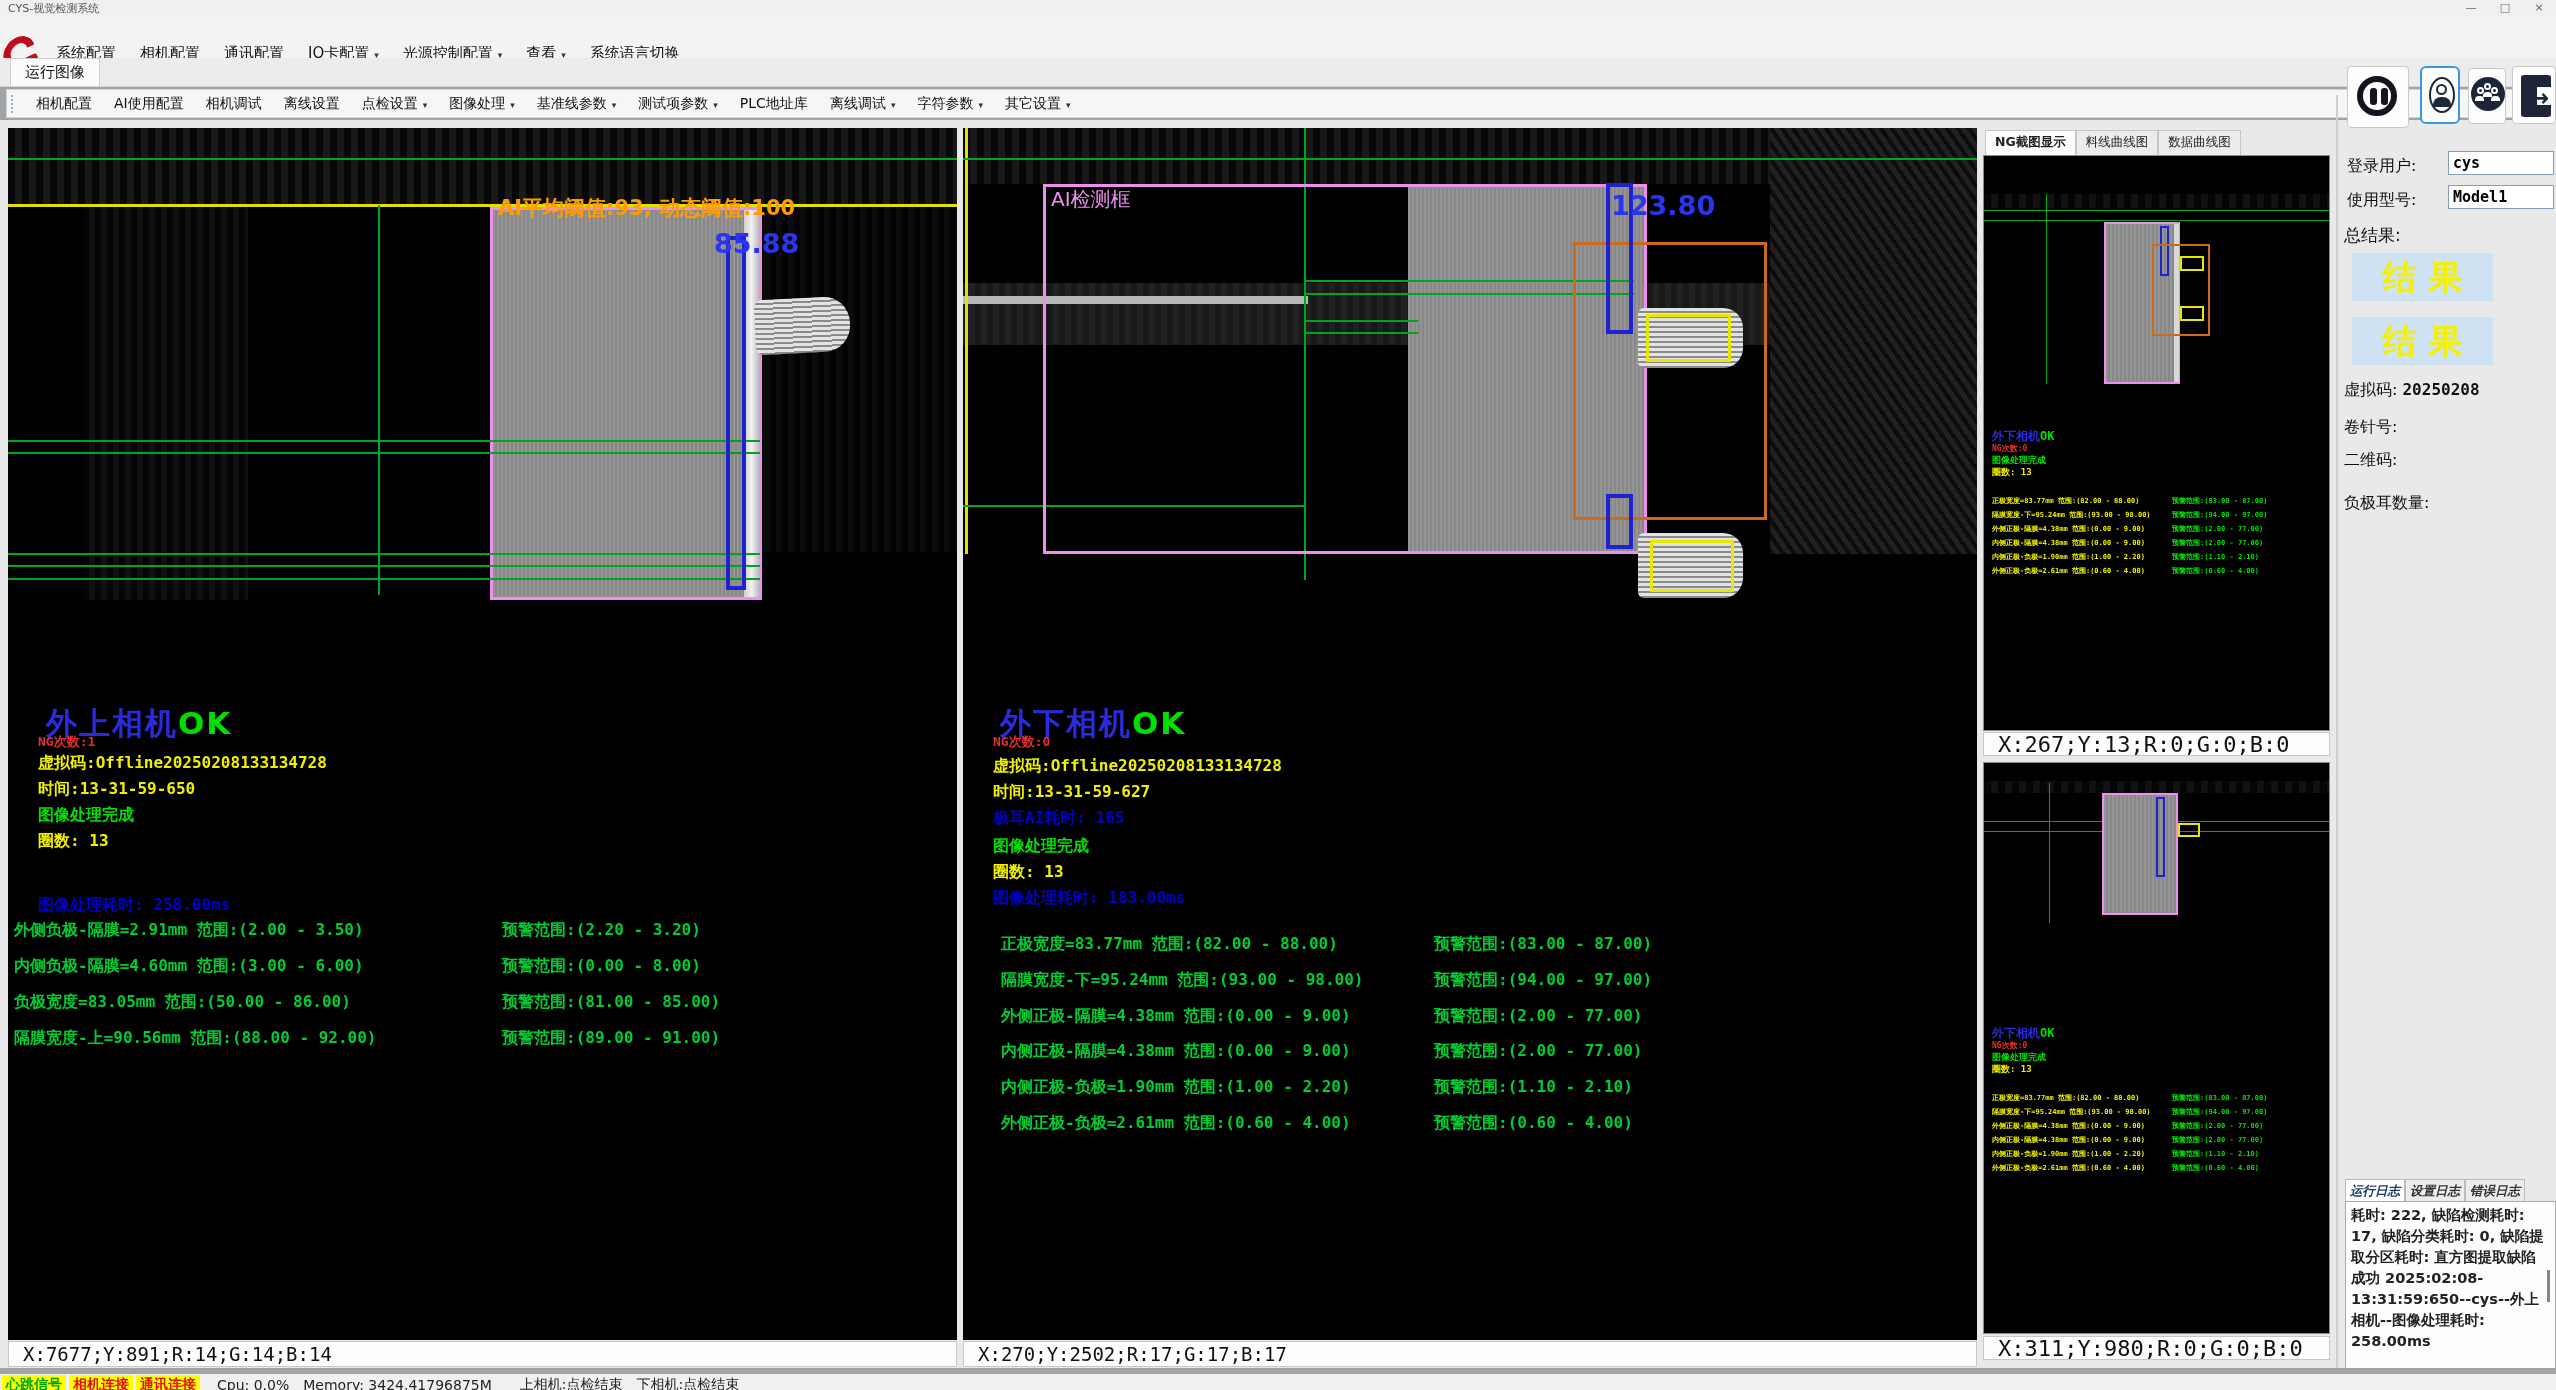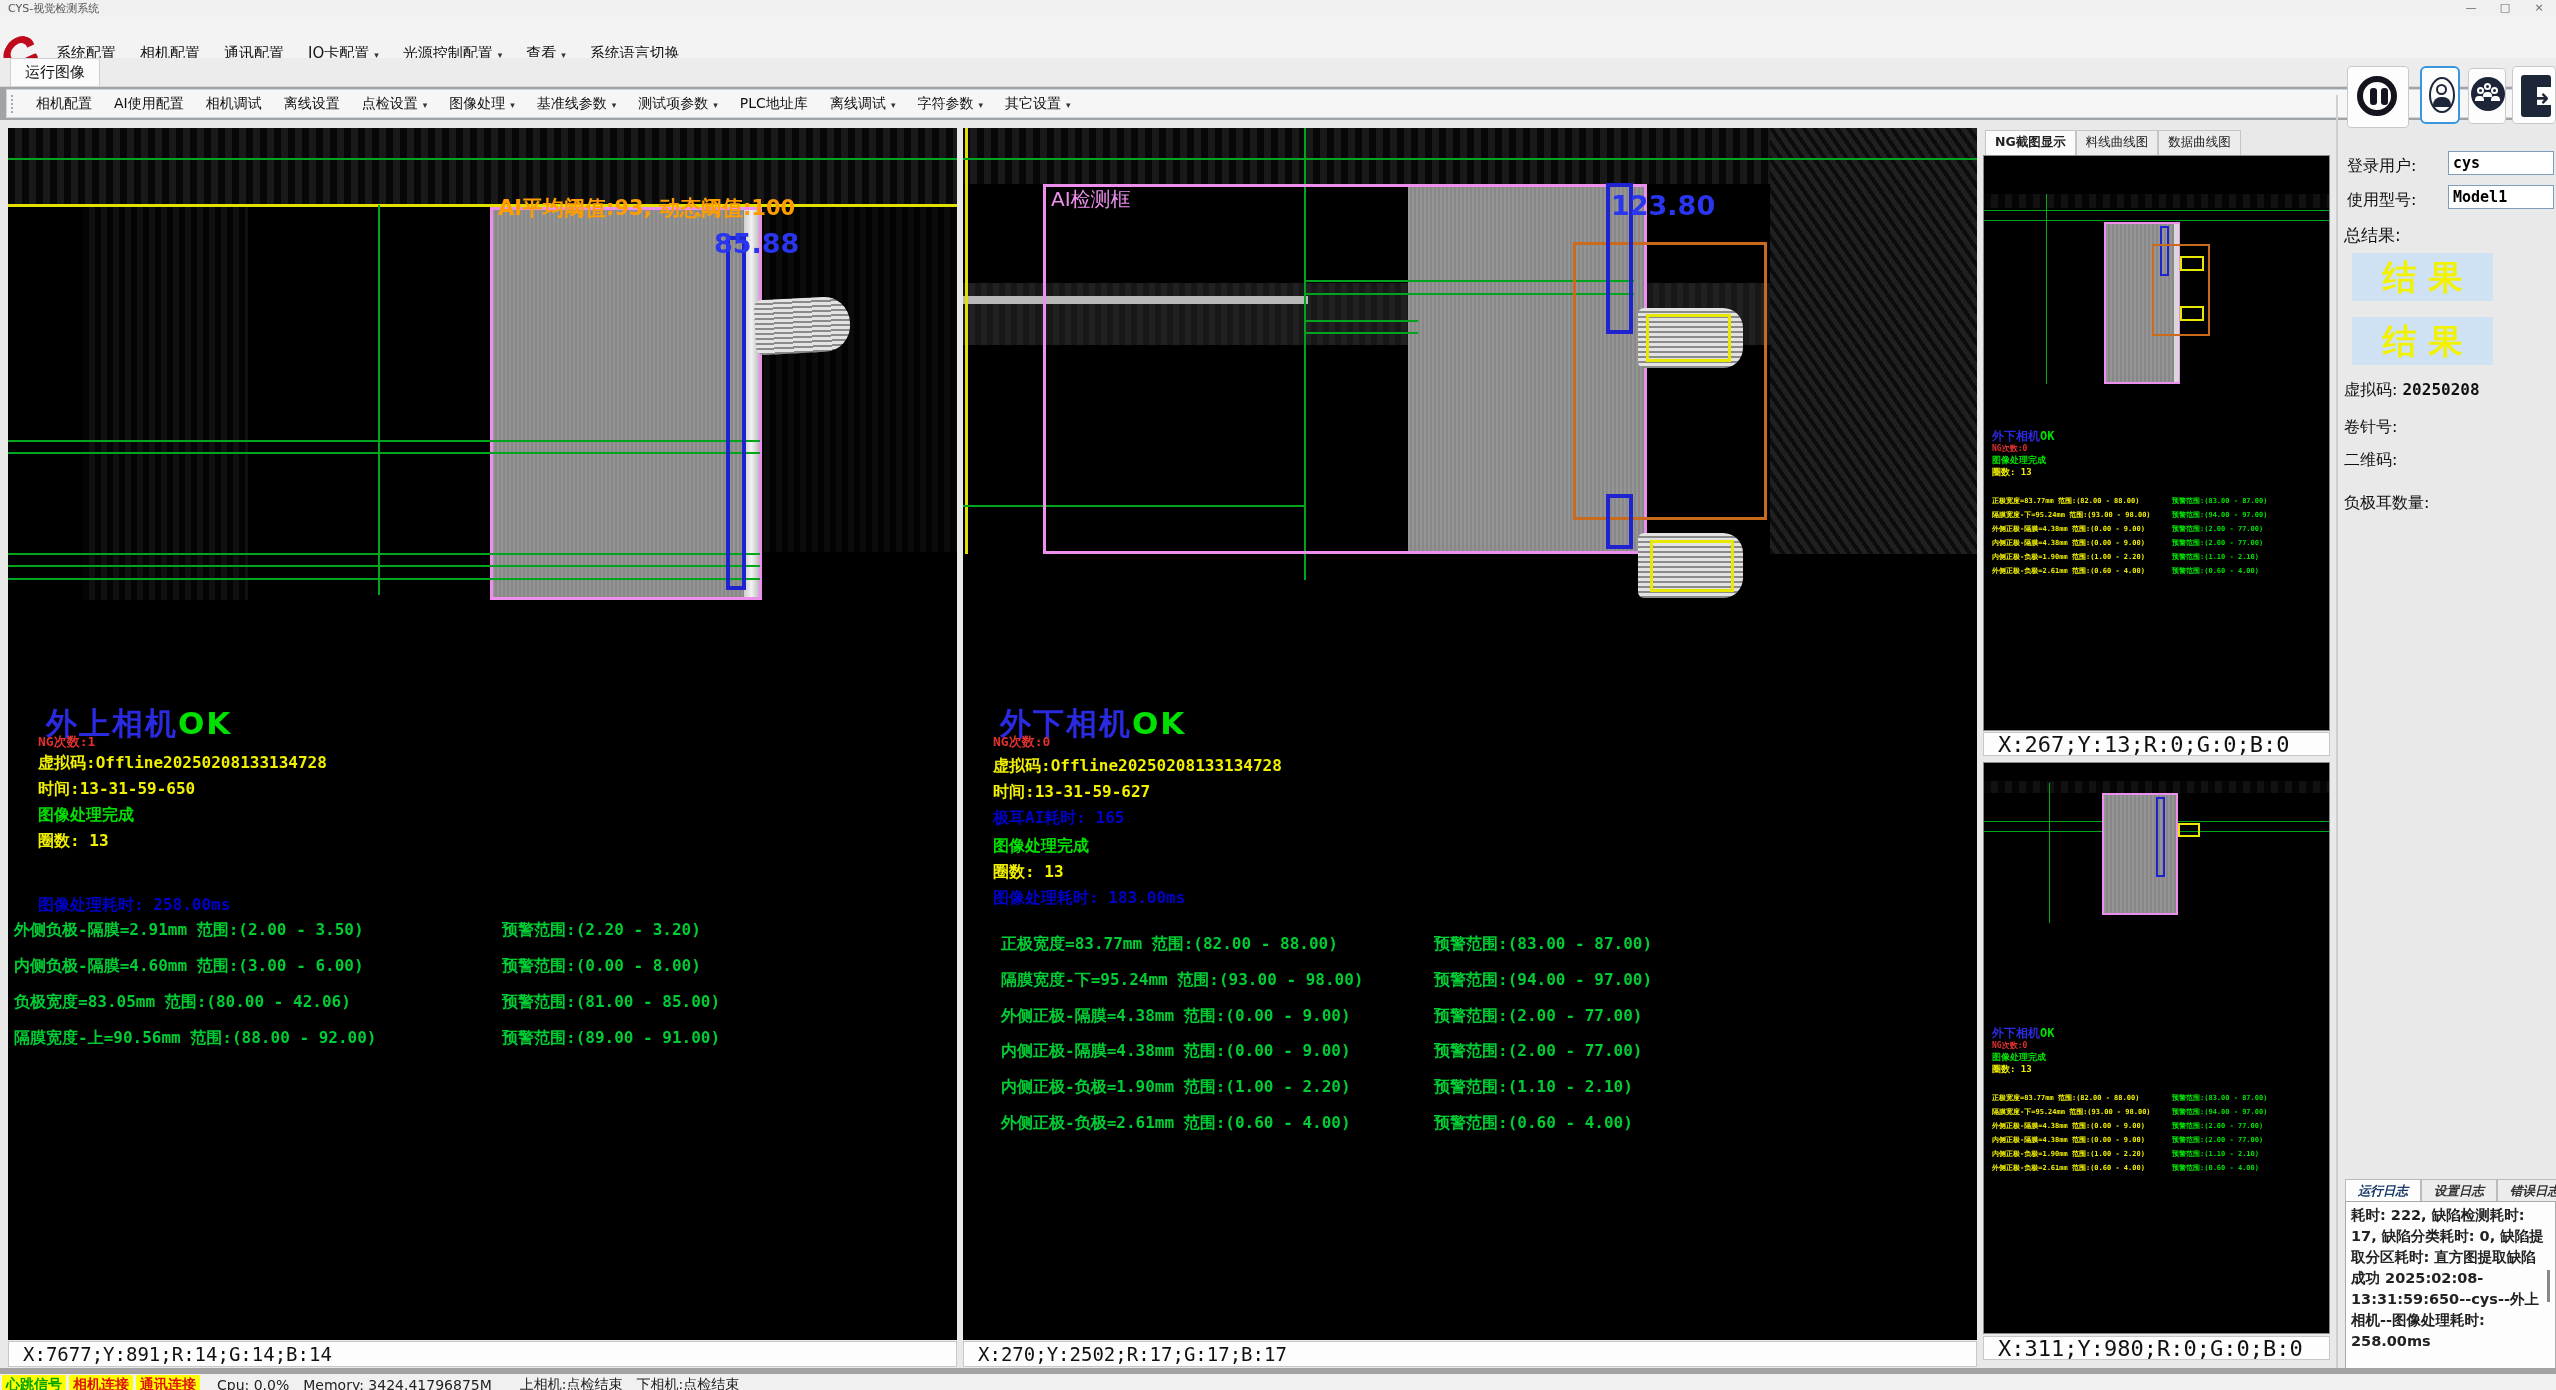--- a/index.html
+++ b/index.html
@@ -68,21 +68,21 @@
   .gp{position:absolute;border:2px solid #fff;border-radius:50%;width:7px;height:7px;box-sizing:border-box;}
   .gb{position:absolute;background:#fff;width:9px;height:5px;border-radius:4px 4px 0 0;}
   .door{left:8px;top:8px;width:30px;height:42px;background:#1d2538;border-radius:3px;}
   .door-gap{left:24px;top:20px;width:14px;height:18px;background:#fdfdfd;}
   .door-arrow{left:16px;top:17px;color:#1d2538;font-size:24px;font-weight:bold;}
   .fieldlabel{font-size:16px;color:#111;white-space:nowrap;}
   .fieldinput{position:absolute;width:106px;height:24px;border:1px solid #7f9db9;font-size:15px;font-weight:bold;padding:1px 4px;box-sizing:border-box;font-family:"DejaVu Sans Mono","DejaVu Sans",monospace;}
   .resultbox{left:2352px;width:141px;height:48px;background:#cfe2f3;color:#f2f200;font-size:34px;font-weight:bold;text-align:center;line-height:48px;letter-spacing:12px;text-indent:12px;overflow:hidden;}
   
   .logtabs{left:2345px;top:1179px;display:flex;font-size:12.5px;}
-  .logtab{padding:3px 12px;border:1px solid #bbb;border-bottom:none;background:#ececec;font-style:italic;font-weight:bold;color:#333;white-space:nowrap;}
+  .logtab{padding:3px 4px;border:1px solid #bbb;border-bottom:none;background:#ececec;font-style:italic;font-weight:bold;color:#333;white-space:nowrap;}
   .logtab.sel{background:#fdfdfd;color:#1a3a6a;}
   .logbody{left:2345px;top:1201px;width:211px;height:187px;background:#fdfdfd;border:1px solid #aaa;box-sizing:border-box;font-size:14.5px;font-weight:bold;color:#222;line-height:1.45;padding:3px 10px 3px 5px;overflow:hidden;}
   .logscroll{left:2547px;top:1270px;width:3px;height:32px;background:#888;}
   
   .statusbar{left:0;top:1368px;width:2556px;height:22px;background:#f0f0f0;border-top:6px solid #a3a3a3;display:flex;align-items:center;font-size:14px;color:#222;}
   .st-pill{padding:1px 4px;margin-right:3px;background:#ffff00;font-weight:bold;white-space:nowrap;}
   .st-green{color:#00a200;} .st-red{color:#e01010;}
   .st-text{margin-left:14px;white-space:nowrap;}
 </style>
 </head>
@@ -156,21 +156,21 @@
     </div>
     <div class="abs tinyline t-red" style="left:30px;top:605px;font-size:13px;">NG次数:1</div>
     <div class="abs caminfo-line t-yellow" style="left:30px;top:625px;">虚拟码:Offline20250208133134728</div>
     <div class="abs caminfo-line t-yellow" style="left:30px;top:651px;">时间:13-31-59-650</div>
     <div class="abs caminfo-line t-green" style="left:30px;top:677px;">图像处理完成</div>
     <div class="abs caminfo-line t-yellow" style="left:30px;top:703px;">圈数: 13</div>
     <div class="abs caminfo-line t-dblue" style="left:30px;top:767px;">图像处理耗时: 258.00ms</div>
 
     <div class="meas-row" style="left:6px;top:792px;"><span>外侧负极-隔膜=2.91mm 范围:(2.00 - 3.50)</span><span class="abs" style="left:488px;">预警范围:(2.20 - 3.20)</span></div>
     <div class="meas-row" style="left:6px;top:828px;"><span>内侧负极-隔膜=4.60mm 范围:(3.00 - 6.00)</span><span class="abs" style="left:488px;">预警范围:(0.00 - 8.00)</span></div>
-    <div class="meas-row" style="left:6px;top:864px;"><span>负极宽度=83.05mm 范围:(80.00 - 42.06)</span><span class="abs" style="left:488px;">预警范围:(81.00 - 85.00)</span></div>
+    <div class="meas-row" style="left:6px;top:864px;"><span>负极宽度=83.05mm 范围:(50.00 - 86.00)</span><span class="abs" style="left:488px;">预警范围:(81.00 - 85.00)</span></div>
     <div class="meas-row" style="left:6px;top:900px;"><span>隔膜宽度-上=90.56mm 范围:(88.00 - 92.00)</span><span class="abs" style="left:488px;">预警范围:(89.00 - 91.00)</span></div>
   </div>
   <div class="abs coordbar" style="left:8px;top:1341px;width:949px;">X:7677;Y:891;R:14;G:14;B:14</div>
 
   <div class="abs campanel cam-right">
     <div class="abs stripes" style="left:0;top:0;width:1014px;height:56px;"></div>
     <div class="abs" style="left:0;top:155px;width:1014px;height:62px;background:#343434;"></div>
     <div class="abs stripes-dim" style="left:0;top:155px;width:1014px;height:62px;opacity:.6;"></div>
     <div class="abs" style="left:0;top:168px;width:345px;height:8px;background:#b8b8b8;"></div>
     <div class="abs diag" style="left:807px;top:0;width:207px;height:426px;"></div>

